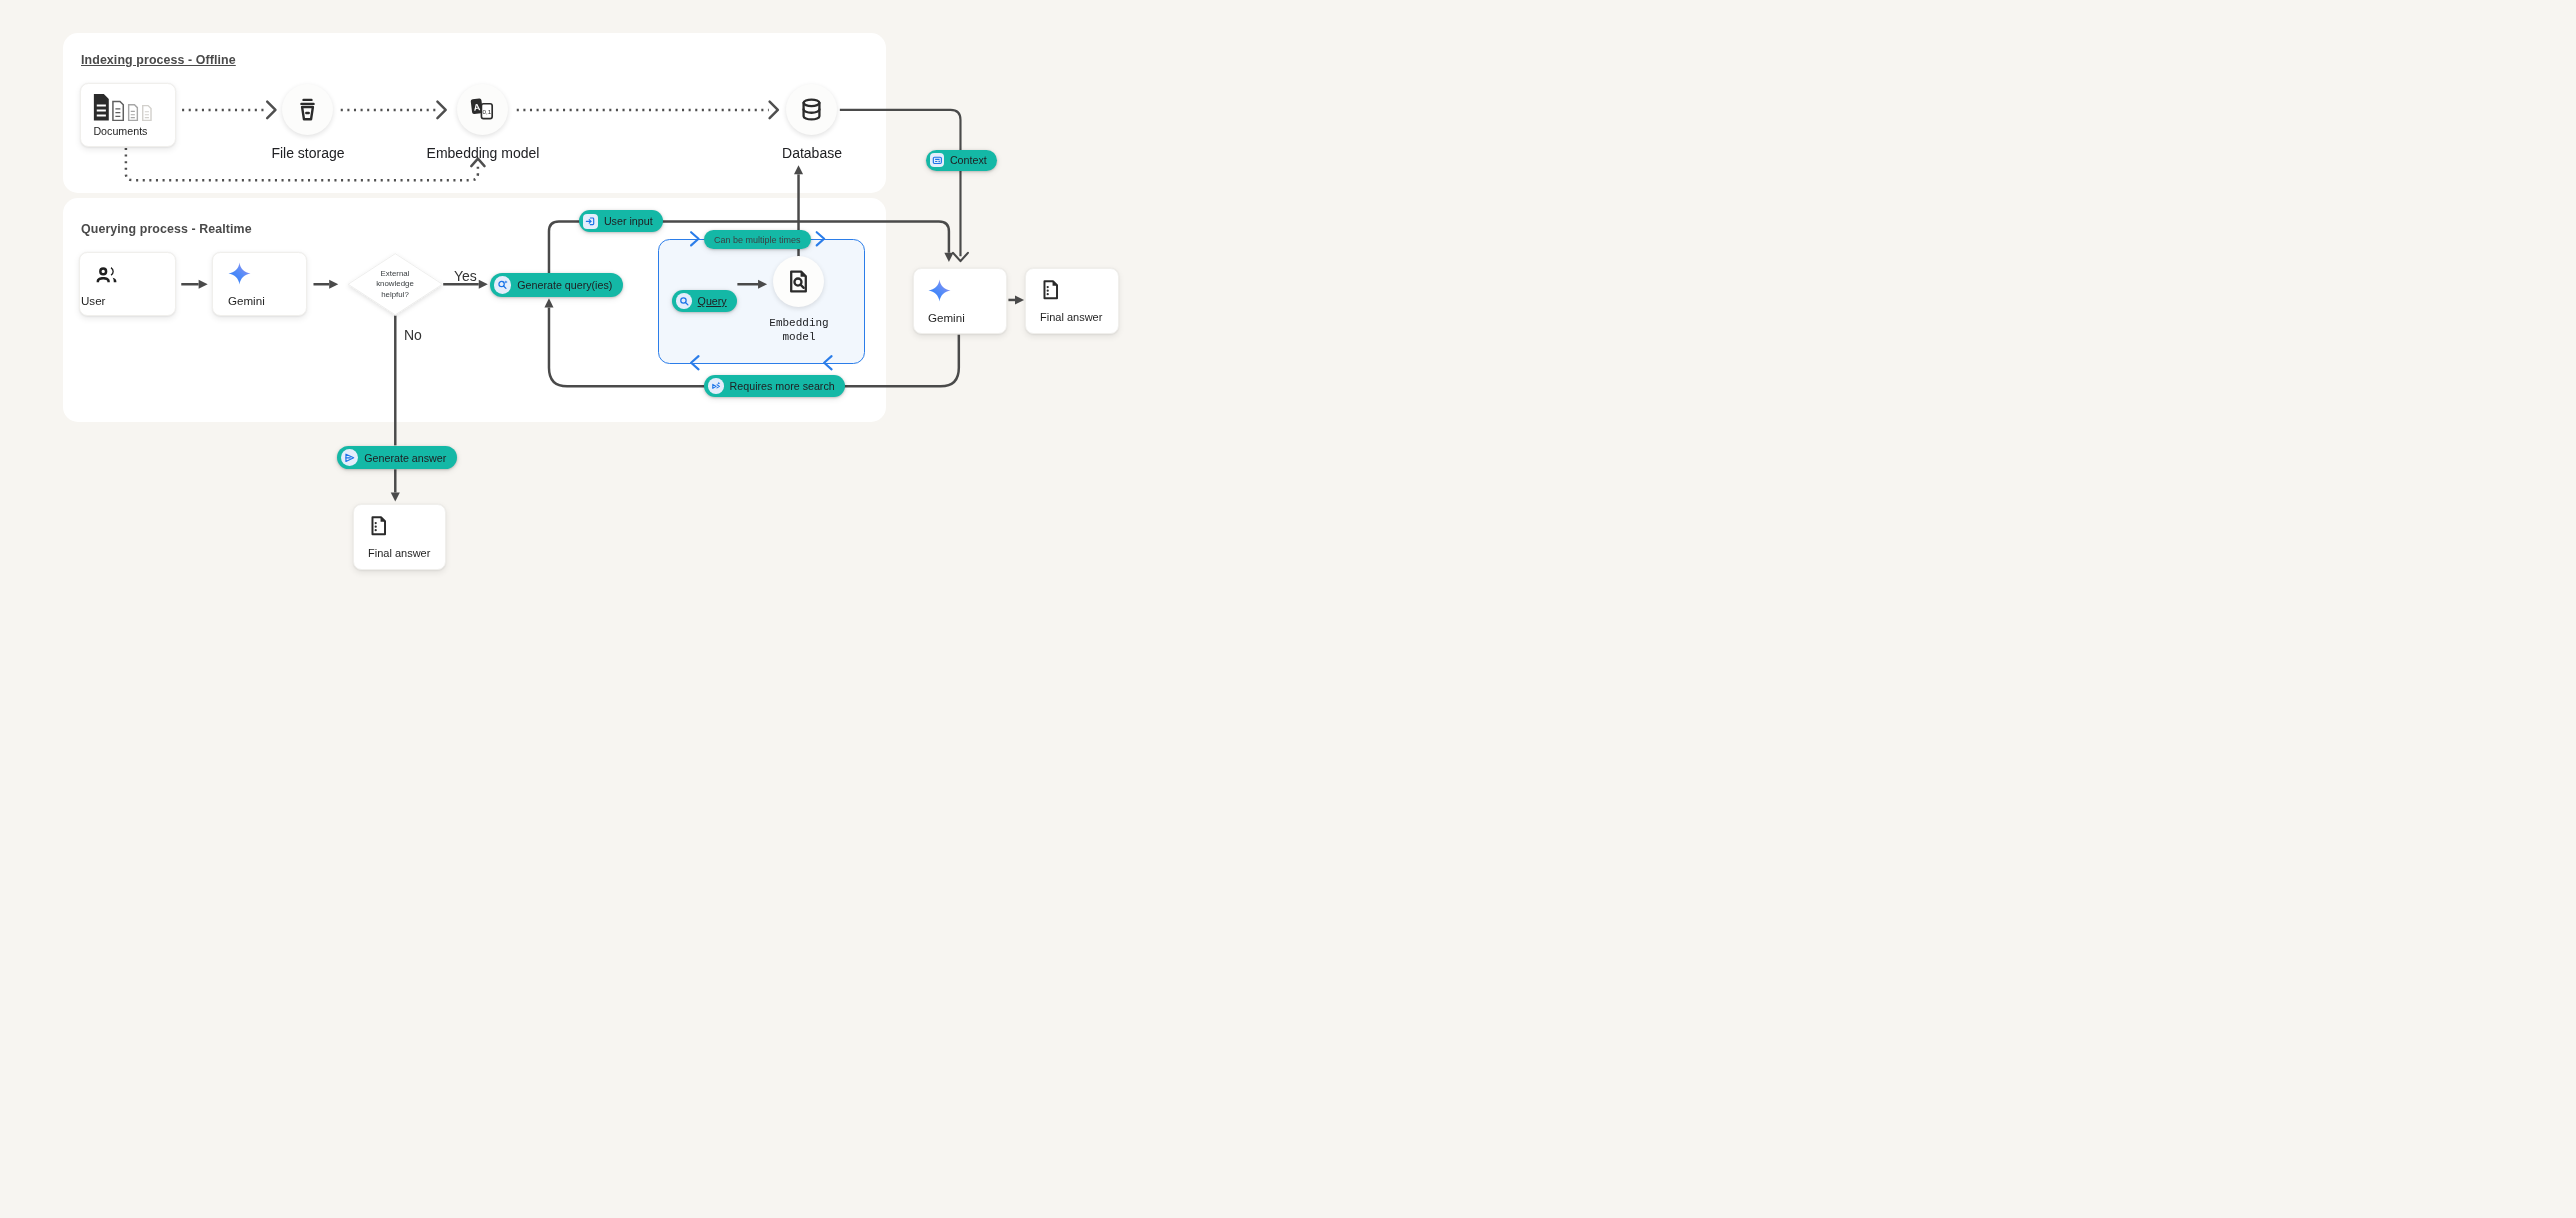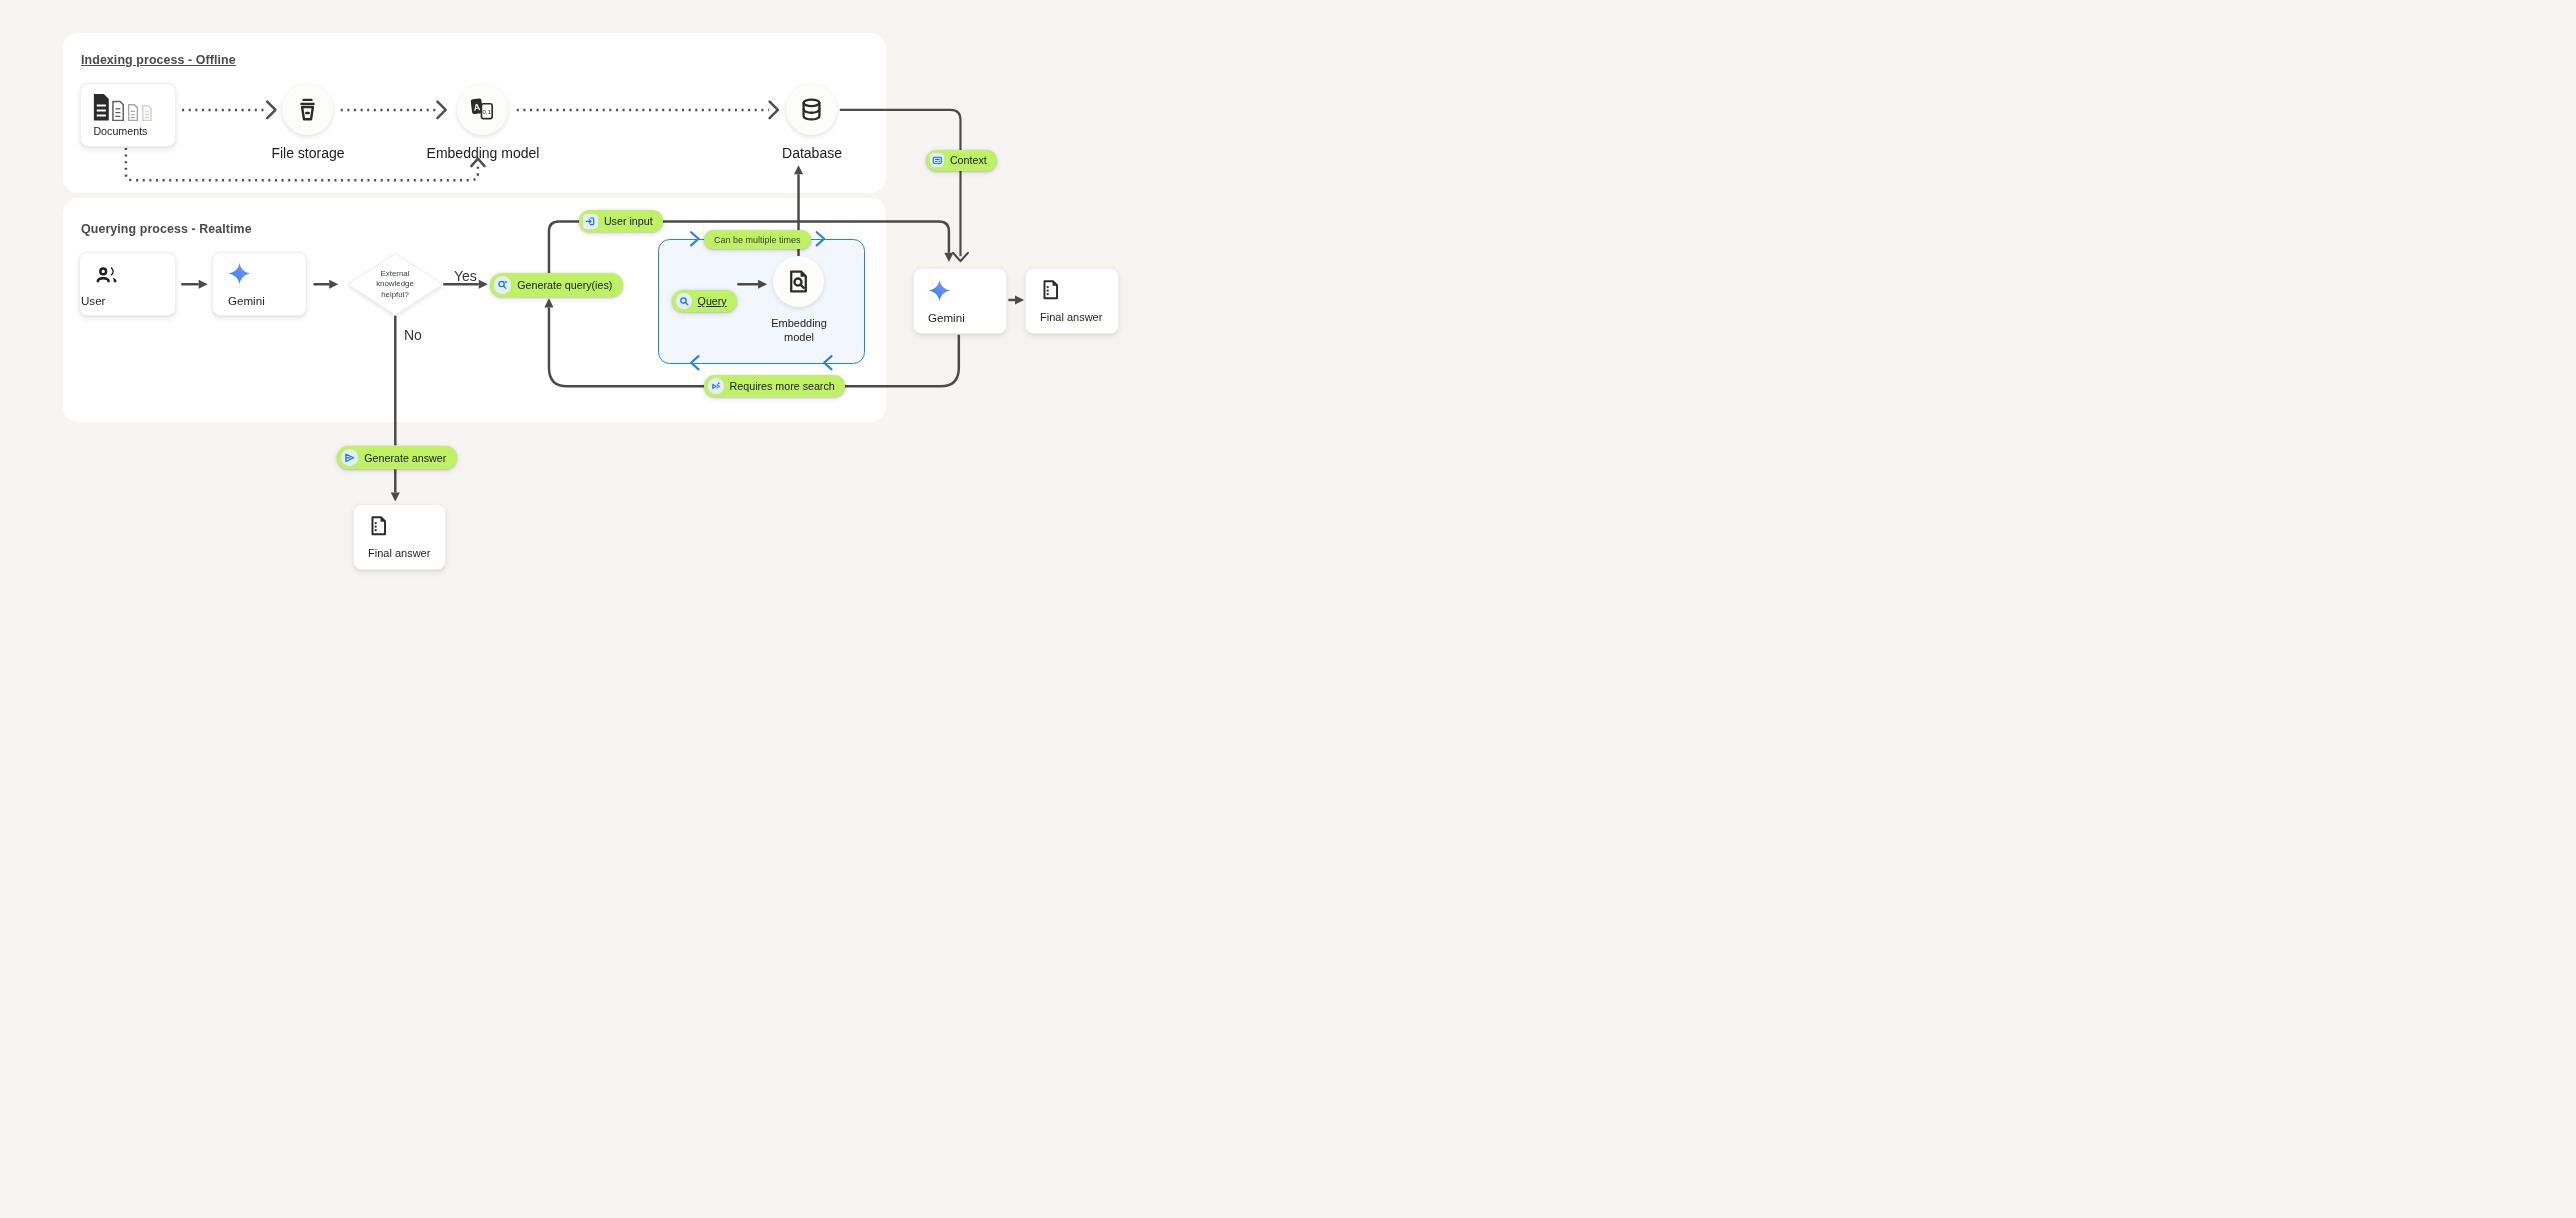--- a/index.html
+++ b/index.html
@@ -10,30 +10,30 @@
   .bluebox{position:absolute;left:658px;top:239px;width:207px;height:125px;
            background:#f2f7fd;border:1.7px solid #2b7de9;border-radius:11.6px;box-sizing:border-box;}
   svg.wires{position:absolute;left:0;top:0;pointer-events:none;}
   .card{position:absolute;background:#fff;border:0.8px solid #f0efec;border-radius:8.3px;
         box-shadow:0 0.8px 1.7px rgba(0,0,0,.06),0 2.5px 6.6px rgba(0,0,0,.08);box-sizing:border-box;}
   .card .lbl{position:absolute;left:13.2px;font-size:11px;color:#1f1f1f;}
   .card .cicon{position:absolute;left:13.2px;}
   .circle{position:absolute;width:51px;height:51px;border-radius:50%;background:#fcfcfb;
           box-shadow:0 1.7px 5.8px rgba(0,0,0,.12);display:flex;align-items:center;justify-content:center;}
   .nlabel{position:absolute;font-size:14px;color:#202124;text-align:center;transform:translateX(-50%);white-space:nowrap;}
-  .pill{position:absolute;display:flex;align-items:center;gap:5.8px;background:#bef264;border-radius:826px;
+  .pill{position:absolute;display:flex;align-items:center;gap:5.8px;background:#14b8a6;border-radius:826px;
         padding:0 10.7px 0 4.1px;height:22px;box-shadow:0 0.8px 2.5px rgba(0,0,0,.22),0 1.7px 6.6px rgba(0,0,0,.10);
         font-size:10.7px;color:#202124;white-space:nowrap;justify-content:space-between;}
   .pill .pic{width:15.7px;height:15.7px;border-radius:50%;background:#e4edfb;display:flex;
              align-items:center;justify-content:center;flex:0 0 auto;}
   .pill .pic.sq{border-radius:4.1px;}
   .pill.noicon{padding:0 10px;height:19px;font-size:9px;color:#3c4043;}
   .tinytxt{position:absolute;font-size:7.9px;line-height:10.3px;color:#3c4043;text-align:center;width:96px;}
   .yn{position:absolute;font-size:14px;color:#333;}
-  .twoline{position:absolute;font-size:11px;color:#202124;text-align:center;transform:translateX(-50%);line-height:14px;white-space:nowrap;}
+  .twoline{position:absolute;font-size:11px;color:#202124;text-align:center;transform:translateX(-50%);line-height:14px;white-space:nowrap;font-family:Liberation Mono, monospace;}
 </style>
 </head>
 <body>
 
 <div class="canvas">
 
   <div class="panel" style="left:63px;top:33px;width:823px;height:160px;"></div>
   <div class="panel" style="left:63px;top:198px;width:823px;height:224px;"></div>
   <div class="panel-title" style="left:81px;top:53px;text-decoration:underline;">Indexing process - Offline</div>
   <div class="panel-title" style="left:81px;top:222px;">Querying process - Realtime</div>

